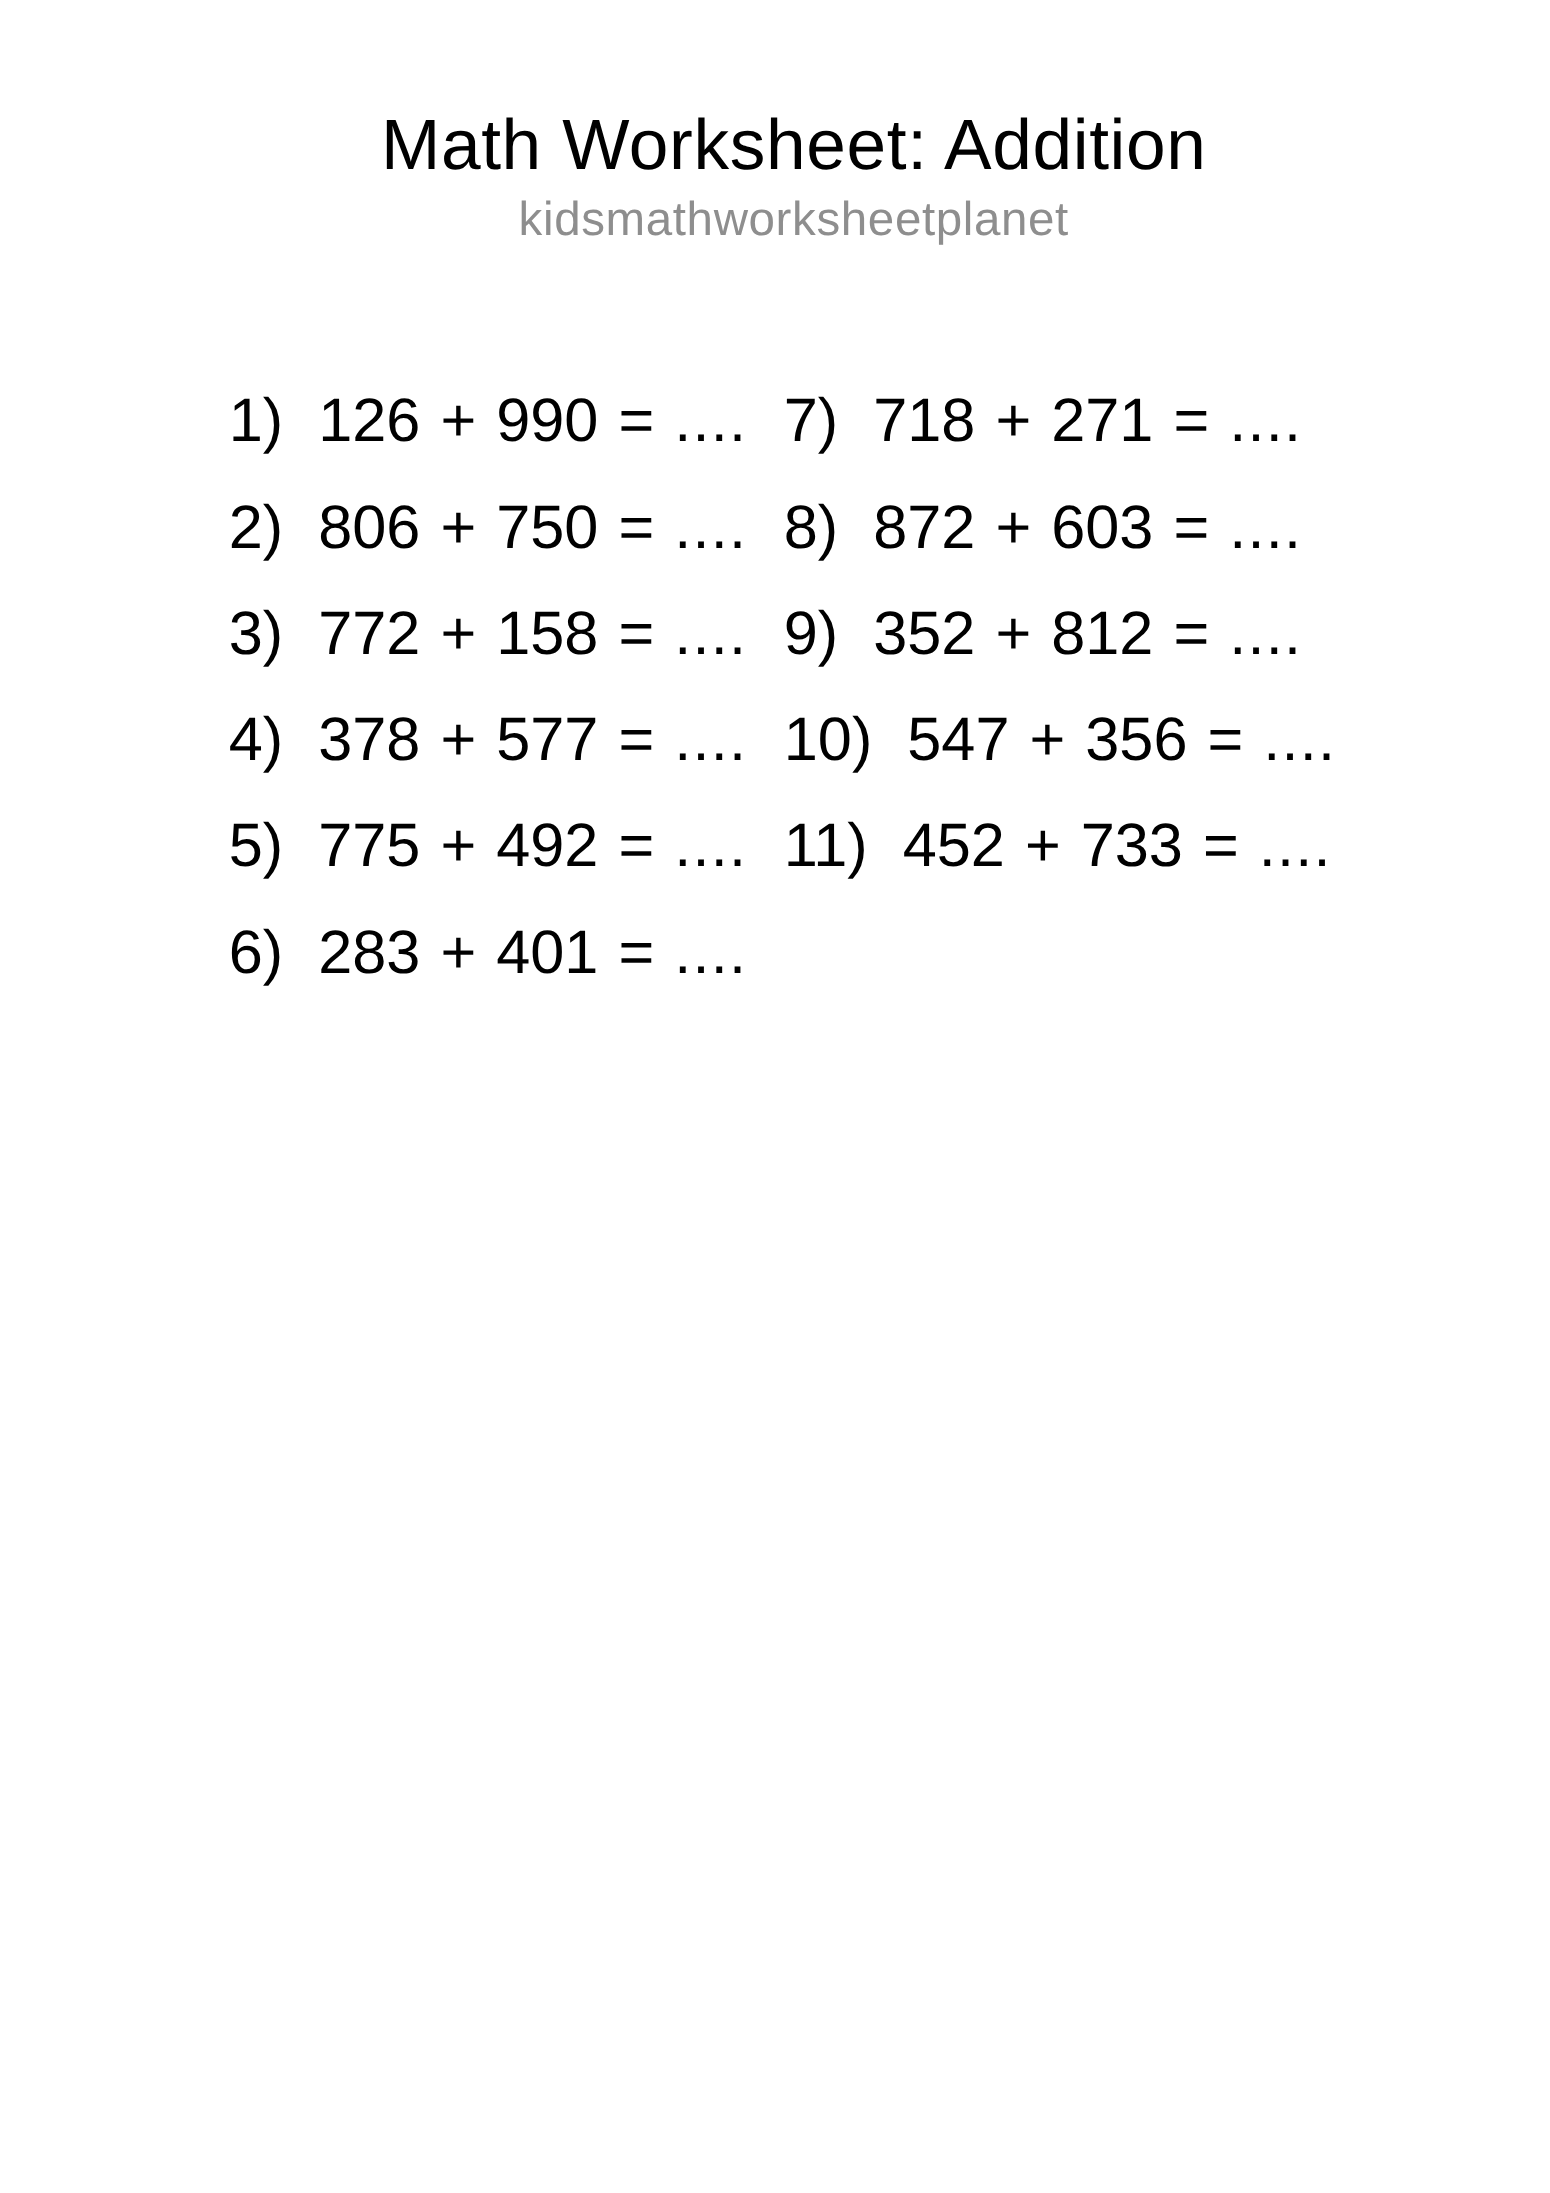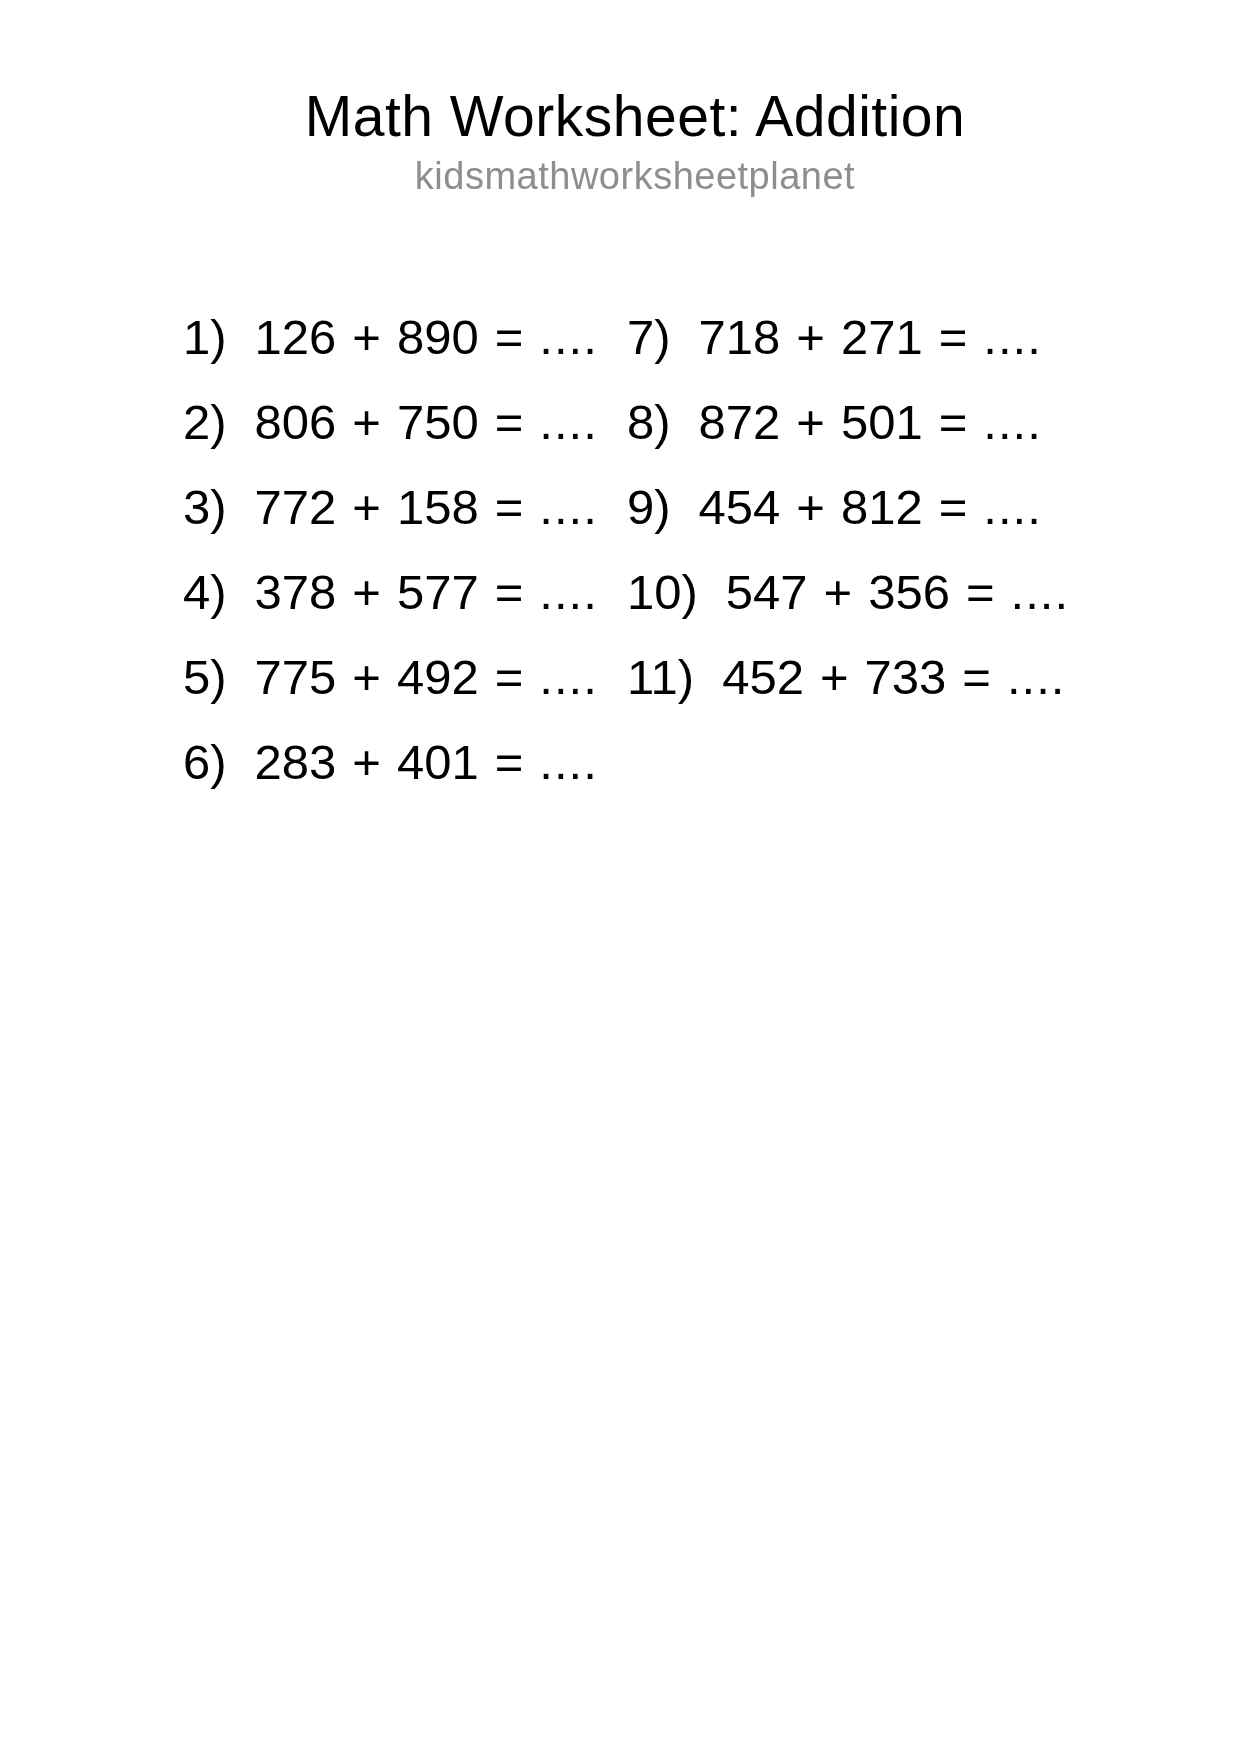--- a/index.html
+++ b/index.html
@@ -64,21 +64,21 @@
     <div class="title">Math Worksheet: Addition</div>
     <div class="subtitle">kidsmathworksheetplanet</div>
   </div>
 
   <div class="col col-left">
 
     <div class="problem-row">
       <span class="p-label">1)</span>
       <span class="p-a">126</span>
       <span class="p-op">+</span>
-      <span class="p-b">890</span>
+      <span class="p-b">990</span>
       <span class="p-eq">=</span>
       <span class="p-ans">....</span>
     </div>
 
     <div class="problem-row">
       <span class="p-label">2)</span>
       <span class="p-a">806</span>
       <span class="p-op">+</span>
       <span class="p-b">750</span>
       <span class="p-eq">=</span>
@@ -131,28 +131,28 @@
       <span class="p-op">+</span>
       <span class="p-b">271</span>
       <span class="p-eq">=</span>
       <span class="p-ans">....</span>
     </div>
 
     <div class="problem-row">
       <span class="p-label">8)</span>
       <span class="p-a">872</span>
       <span class="p-op">+</span>
-      <span class="p-b">501</span>
+      <span class="p-b">603</span>
       <span class="p-eq">=</span>
       <span class="p-ans">....</span>
     </div>
 
     <div class="problem-row">
       <span class="p-label">9)</span>
-      <span class="p-a">454</span>
+      <span class="p-a">352</span>
       <span class="p-op">+</span>
       <span class="p-b">812</span>
       <span class="p-eq">=</span>
       <span class="p-ans">....</span>
     </div>
 
     <div class="problem-row">
       <span class="p-label">10)</span>
       <span class="p-a">547</span>
       <span class="p-op">+</span>

